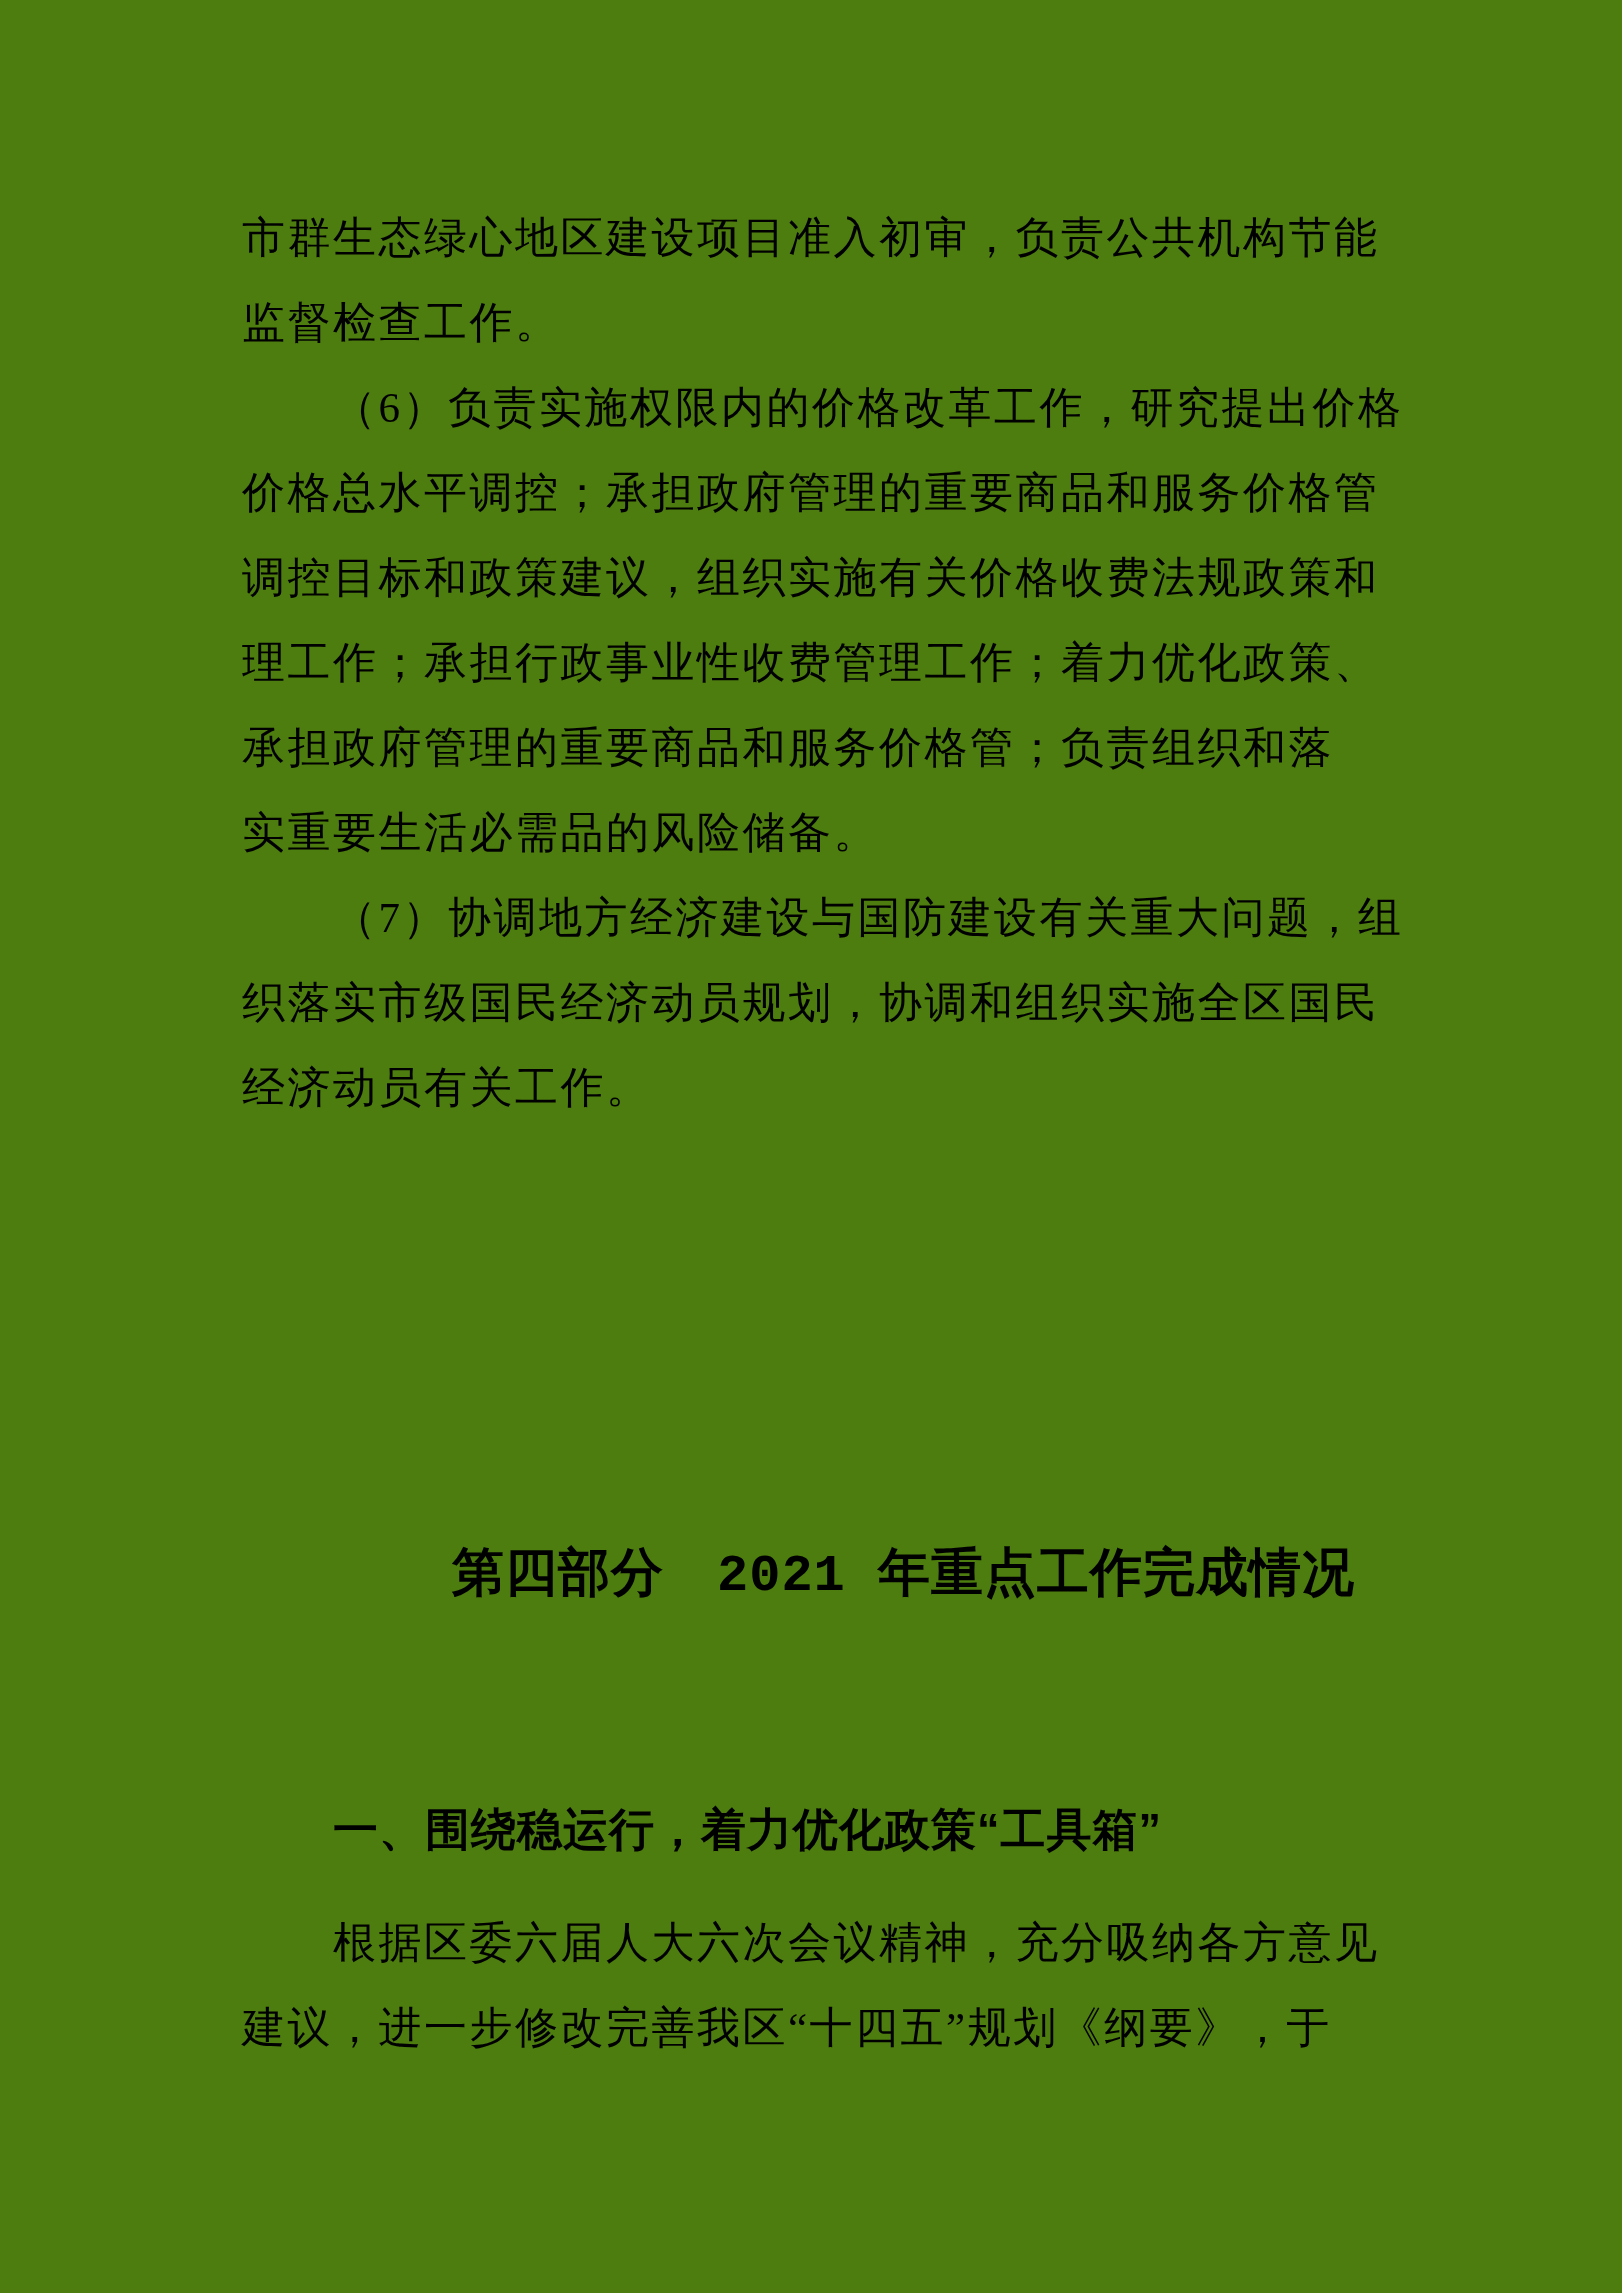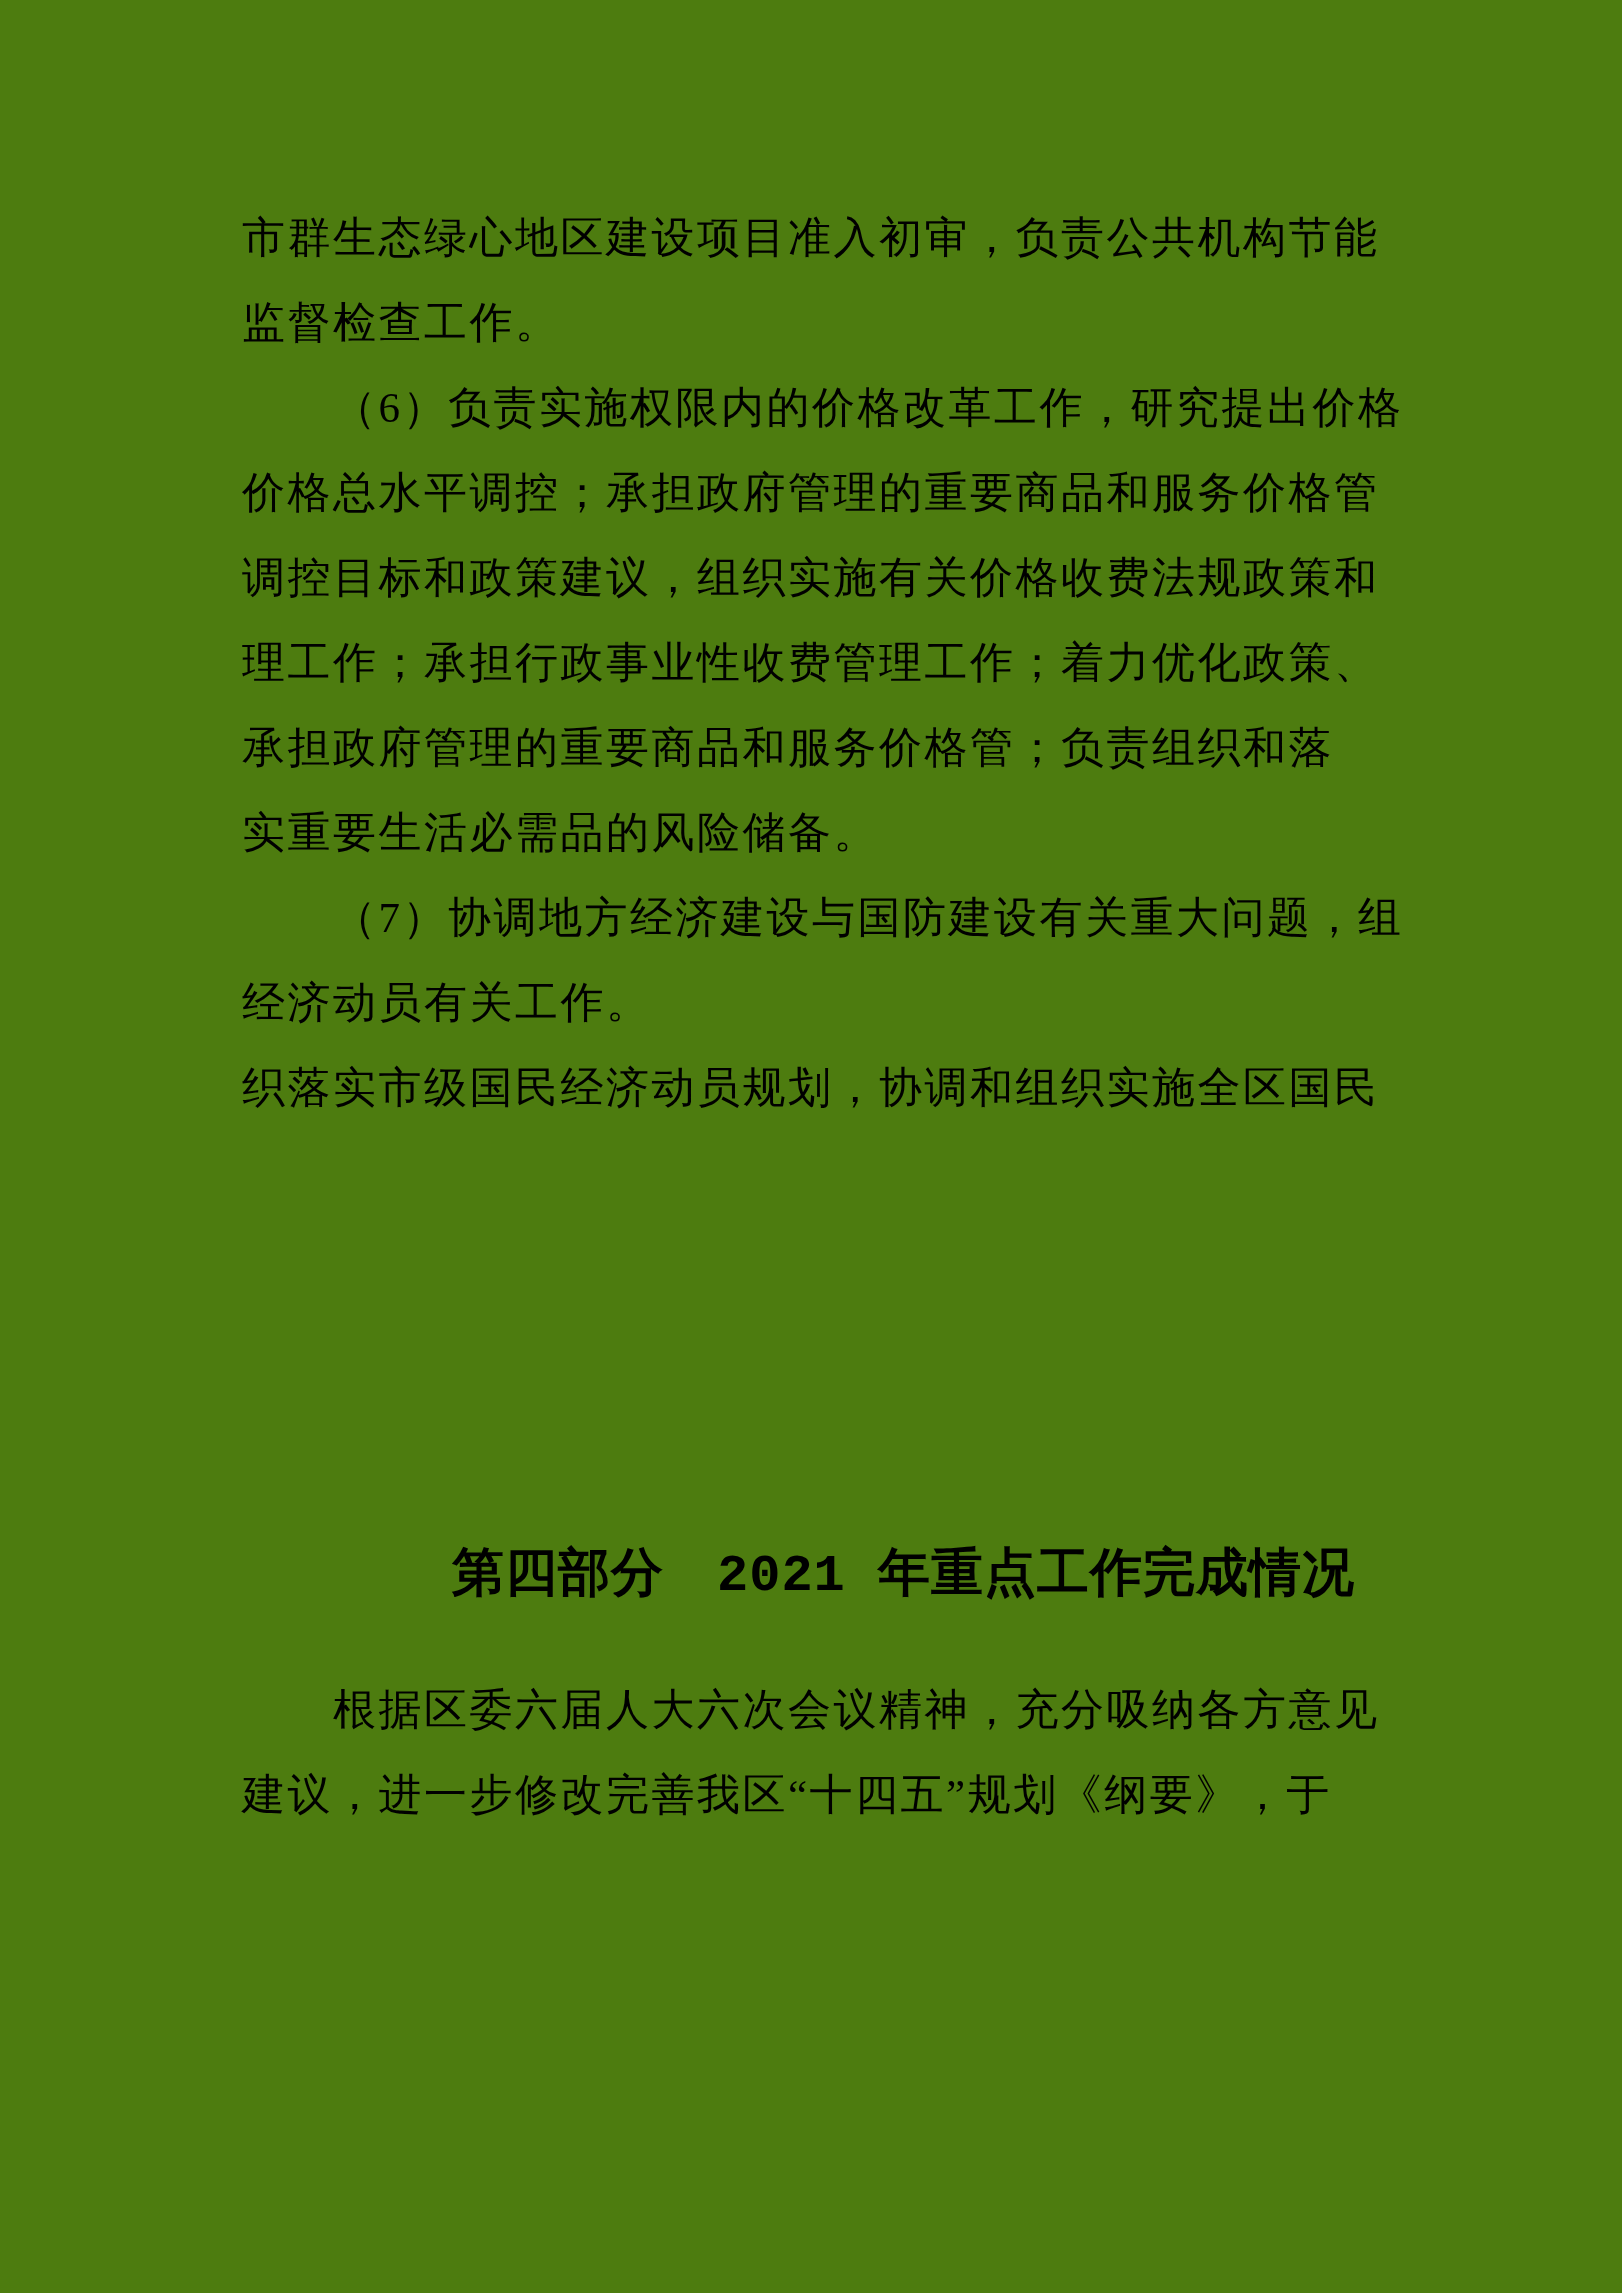--- a/index.html
+++ b/index.html
@@ -72,26 +72,27 @@
       <div class="body-line indent">（6）负责实施权限内的价格改革工作，研究提出价格</div>
       <div class="body-line">价格总水平调控；承担政府管理的重要商品和服务价格管</div>
       <div class="body-line">调控目标和政策建议，组织实施有关价格收费法规政策和</div>
       <div class="body-line">理工作；承担行政事业性收费管理工作；着力优化政策、</div>
       <div class="body-line">承担政府管理的重要商品和服务价格管；负责组织和落</div>
       <div class="body-line">实重要生活必需品的风险储备。</div>
     </div>
 
     <div>
       <div class="body-line indent">（7）协调地方经济建设与国防建设有关重大问题，组</div>
+      <div class="body-line">织落实市级国民经济动员规划，协调和组织实施全区国民</div>
       <div class="body-line">经济动员有关工作。</div>
-      <div class="body-line">织落实市级国民经济动员规划，协调和组织实施全区国民</div>
     </div>
 
     <div class="section-heading">第四部分　2021 年重点工作完成情况</div>
 
+    <div class="sub-heading">一、围绕稳运行，着力优化政策“工具箱”</div>
 
     <div class="closing-para">
       <div class="body-line indent">根据区委六届人大六次会议精神，充分吸纳各方意见</div>
       <div class="body-line">建议，进一步修改完善我区“十四五”规划《纲要》，于</div>
     </div>
 
   </div>
 </div>
 
 

